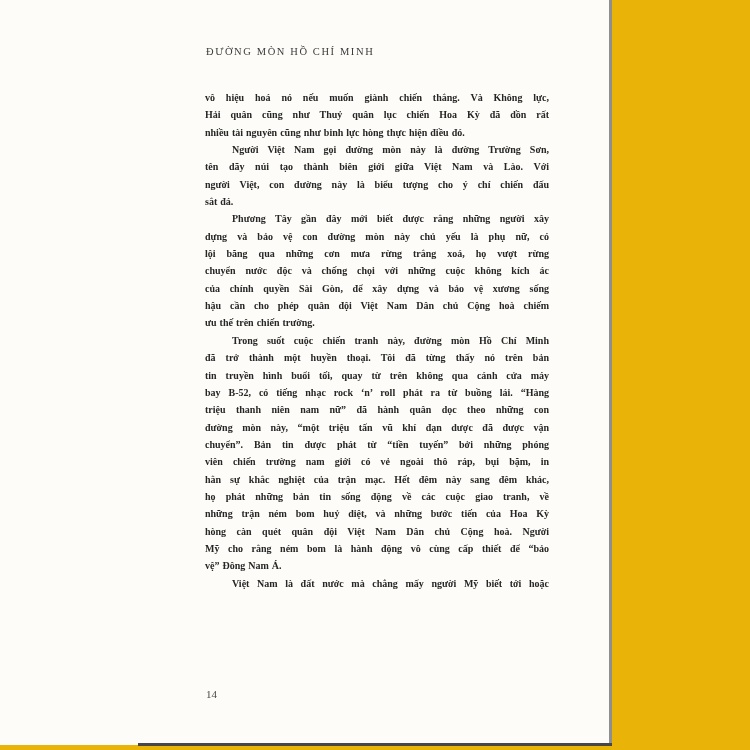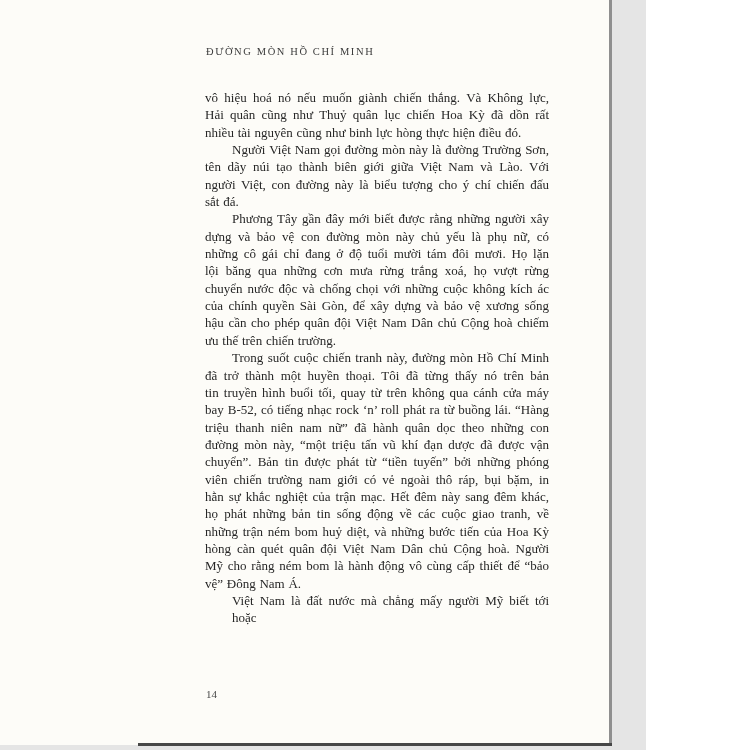--- a/index.html
+++ b/index.html
@@ -6,23 +6,23 @@
     margin: 0;
     padding: 0;
     width: 750px;
     height: 750px;
     background: #ffffff;
     overflow: hidden;
     font-family: "Liberation Serif", "DejaVu Serif", serif;
   }
   .stage {
     position: relative;
-    width: 646px;
+    width: 750px;
     height: 750px;
-    background: #e5e5e5;
+    background: #eab308;
   }
   .book-page {
     position: absolute;
     left: 0;
     top: 0;
     width: 610px;
     height: 745px;
     background: #fdfcf8;
   }
   .edge-right {
@@ -51,26 +51,27 @@
     white-space: nowrap;
   }
   .text-block {
     position: absolute;
     left: 205px;
     top: 89px;
     width: 344px;
     color: #262626;
   }
   .line {
-    font-size: 13px;
+    font-size: 10px;
     line-height: 17.35px;
     text-align: justify;
     text-align-last: justify;
     word-spacing: 0.5px;
     white-space: normal;
+    font-weight: bold;
   }
   .line.indent {
     padding-left: 27px;
   }
   .line.last {
     text-align-last: left;
   }
   .page-number {
     position: absolute;
     left: 206px;
@@ -92,21 +93,20 @@
   <div class="text-block">
       <div class="line">vô hiệu hoá nó nếu muốn giành chiến thắng. Và Không lực,</div>
       <div class="line">Hải quân cũng như Thuỷ quân lục chiến Hoa Kỳ đã dồn rất</div>
       <div class="line last">nhiều tài nguyên cũng như binh lực hòng thực hiện điều đó.</div>
       <div class="line indent">Người Việt Nam gọi đường mòn này là đường Trường Sơn,</div>
       <div class="line">tên dãy núi tạo thành biên giới giữa Việt Nam và Lào. Với</div>
       <div class="line">người Việt, con đường này là biểu tượng cho ý chí chiến đấu</div>
       <div class="line last">sắt đá.</div>
       <div class="line indent">Phương Tây gần đây mới biết được rằng những người xây</div>
       <div class="line">dựng và bảo vệ con đường mòn này chủ yếu là phụ nữ, có</div>
-      <div class="line">những cô gái chỉ đang ở độ tuổi mười tám đôi mươi. Họ lặn</div>
       <div class="line">lội băng qua những cơn mưa rừng trắng xoá, họ vượt rừng</div>
       <div class="line">chuyển nước độc và chống chọi với những cuộc không kích ác</div>
       <div class="line">của chính quyền Sài Gòn, để xây dựng và bảo vệ xương sống</div>
       <div class="line">hậu cần cho phép quân đội Việt Nam Dân chủ Cộng hoà chiếm</div>
       <div class="line last">ưu thế trên chiến trường.</div>
       <div class="line indent">Trong suốt cuộc chiến tranh này, đường mòn Hồ Chí Minh</div>
       <div class="line">đã trở thành một huyền thoại. Tôi đã từng thấy nó trên bản</div>
       <div class="line">tin truyền hình buổi tối, quay từ trên không qua cánh cửa máy</div>
       <div class="line">bay B-52, có tiếng nhạc rock ‘n’ roll phát ra từ buồng lái. “Hàng</div>
       <div class="line">triệu thanh niên nam nữ” đã hành quân dọc theo những con</div>

